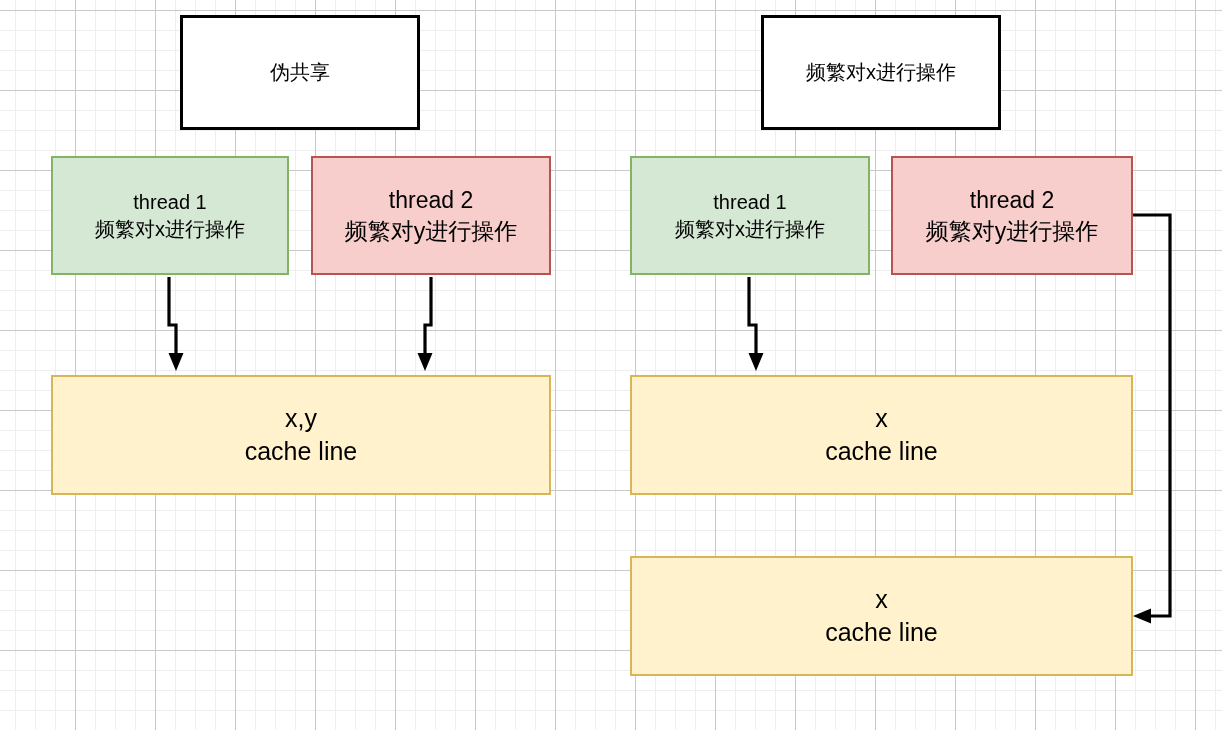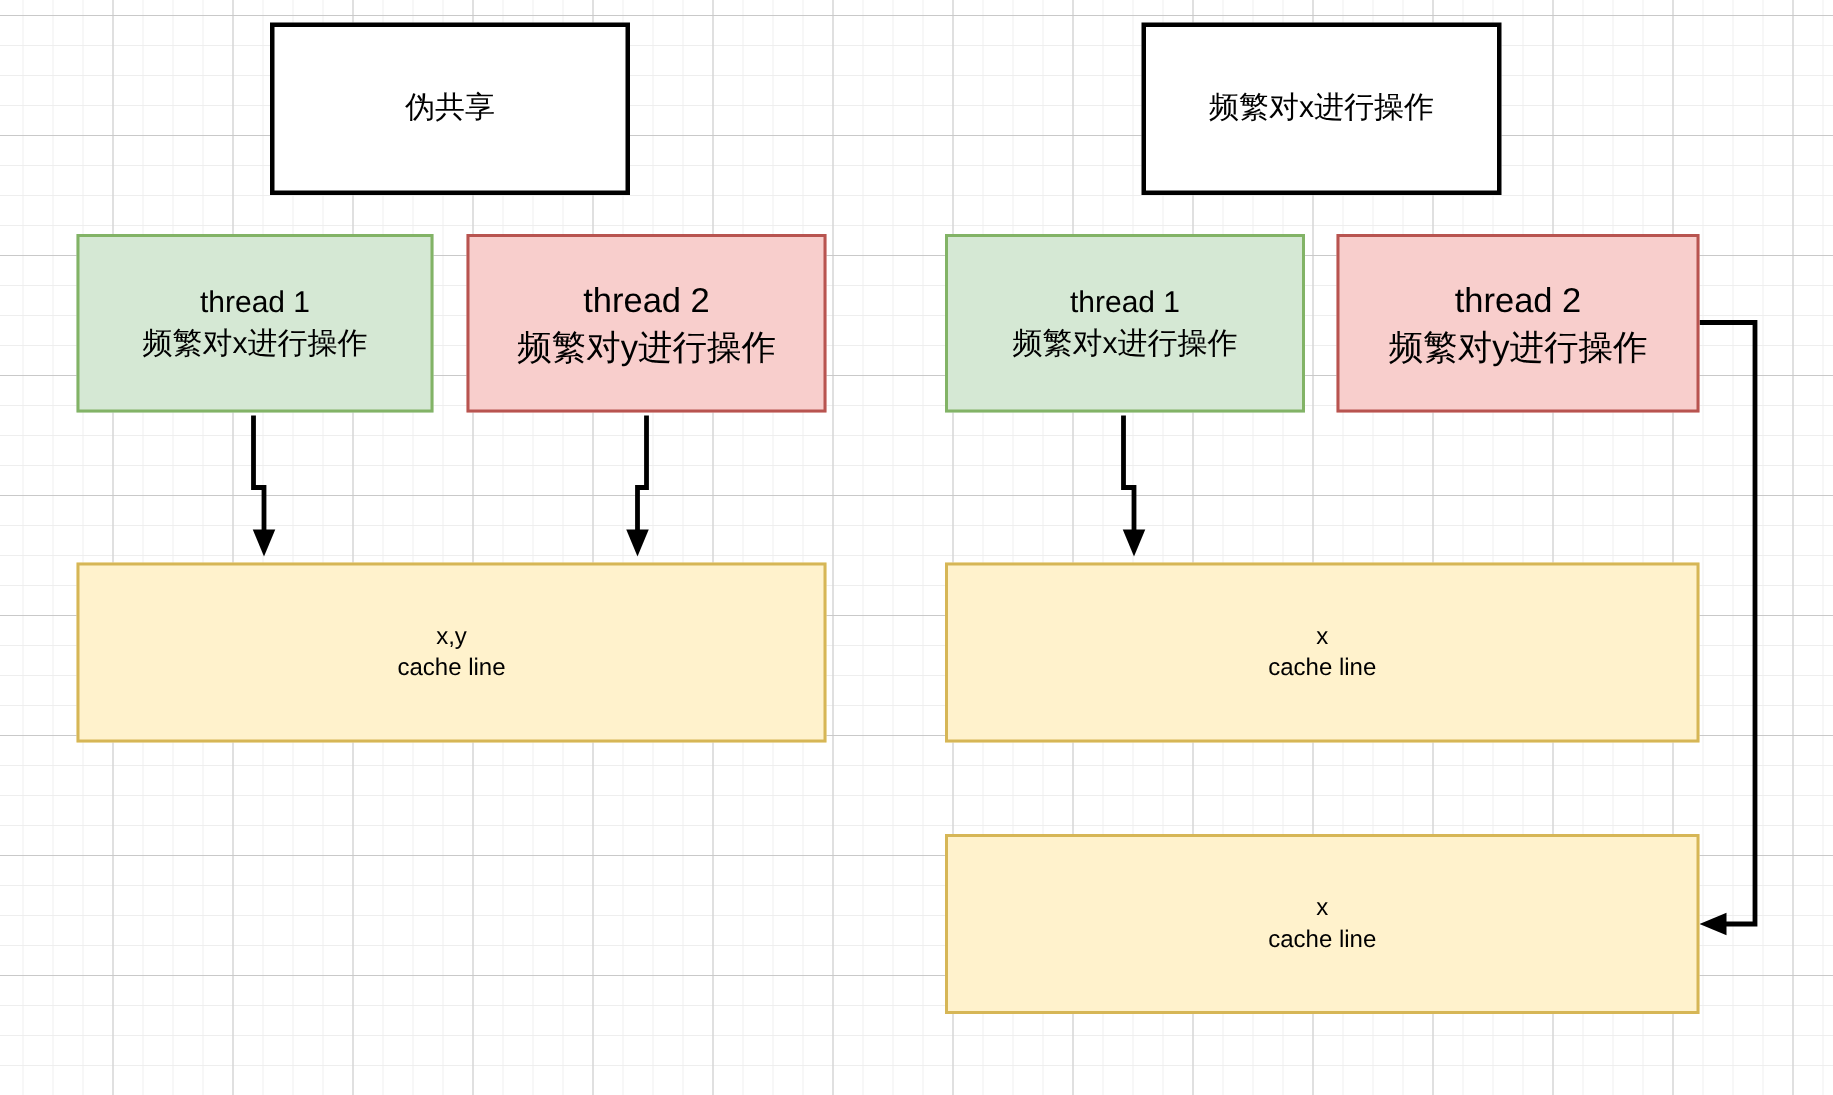--- a/index.html
+++ b/index.html
@@ -49,21 +49,21 @@
   }
   .thread-red {
     background: #f8cecc;
     border: 2px solid #b85450;
     font-size: 23px;
     text-align: right;
   }
   .cacheline {
     background: #fff2cc;
     border: 2px solid #d6b656;
-    font-size: 16px;
+    font-size: 25px;
   }
   svg.edges {
     position: absolute;
     left: 0; top: 0;
     width: 1222px;
     height: 730px;
     overflow: visible;
     pointer-events: none;
   }
   svg.edges path {

